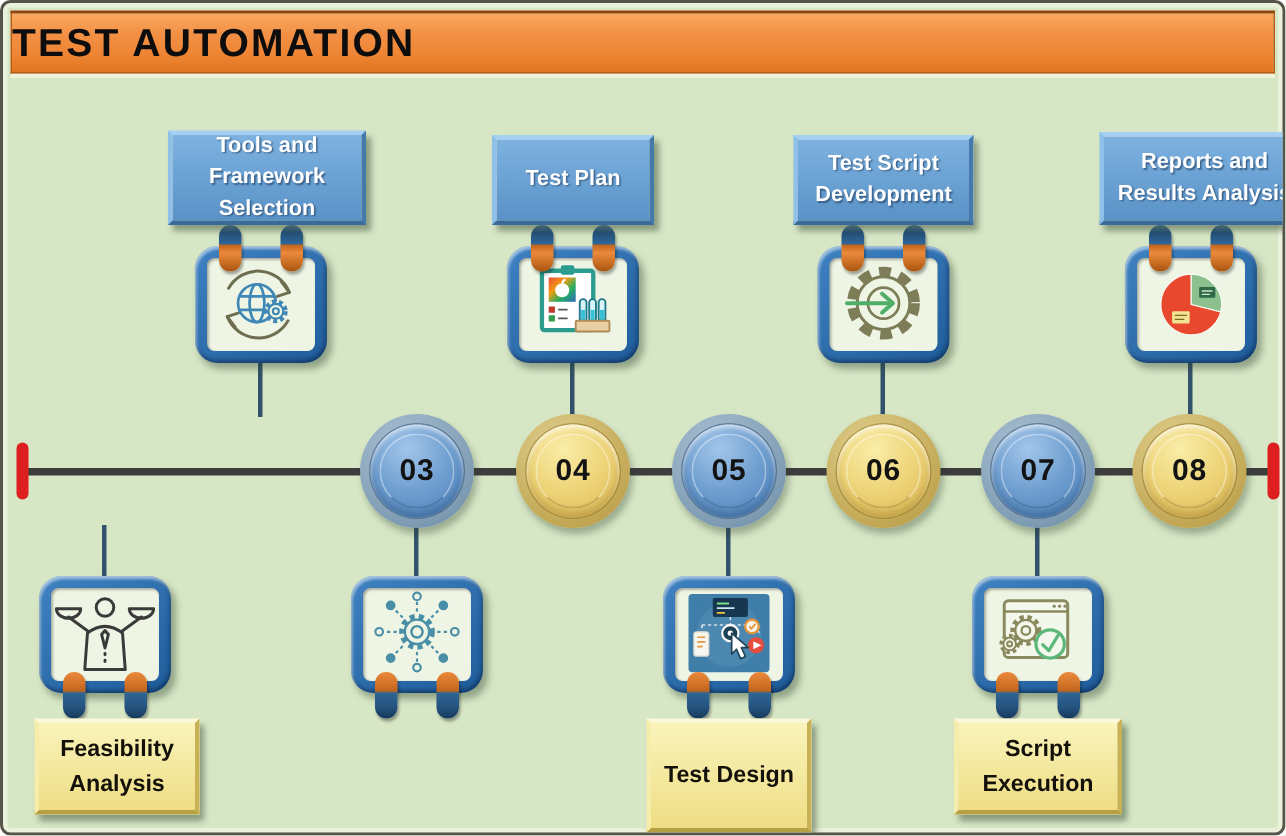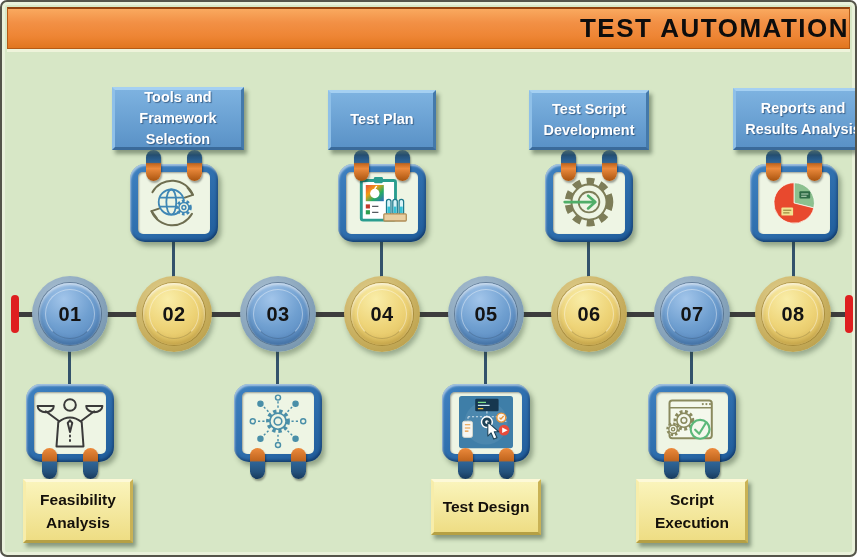--- a/index.html
+++ b/index.html
@@ -1,21 +1,21 @@
 <!DOCTYPE html>
 <html><head>
 <meta charset="utf-8">
 <style>
   html,body{margin:0;padding:0;background:#fff;font-family:"Liberation Sans",sans-serif;}
   .stage{position:relative;width:857px;height:557px;background:#d7e7c6;border:2px solid#54544a;
          border-radius:7px;overflow:hidden;box-shadow:inset 0 0 0 3px #e9f1da;box-sizing:border-box;}
   .header{position:absolute;left:5px;right:5px;top:5px;height:42px;
           background:linear-gradient(180deg,#f9a95f 0%,#f29045 35%,#ee8534 70%,#e1761f 100%);
           border:1px solid #b65a15;border-top:2px solid #93430d;box-sizing:border-box;
-          box-shadow:0 3px 0 #eef3da;display:flex;align-items:center;justify-content:flex-end;z-index:6;}
+          box-shadow:0 3px 0 #eef3da;display:flex;align-items:center;justify-content:flex-start;z-index:6;}
   .title{font-size:26px;font-weight:bold;letter-spacing:1.5px;color:#0d0d0d;}
   .timeline{position:absolute;left:13px;top:310px;width:831px;height:5px;background:#3d3d3d;z-index:0;}
   .endcap{position:absolute;top:293px;width:8px;height:38px;border-radius:4px;background:#de1f1f;z-index:1;}
   .vline{position:absolute;width:3px;background:#33526b;z-index:1;}
   .node{position:absolute;width:76px;height:76px;border-radius:50%;z-index:2;box-shadow:2px 4px 5px rgba(40,60,40,.35);}
   .node.blue{background:radial-gradient(circle at 38% 30%,#adc2d4,#7e9cb4 70%,#69899f);}
   .node.yellow{background:radial-gradient(circle at 38% 30%,#e2d192,#c2a855 70%,#b09545);}
   .node-inner{position:absolute;inset:7px;border-radius:50%;}
   .node.blue .node-inner{background:radial-gradient(circle at 40% 26%,#a2c5ea 0%,#6f9fd0 48%,#5b8cc2 78%,#4a79ad 100%);
         box-shadow:inset 0 2px 3px rgba(255,255,255,.65),inset 0 -4px 6px rgba(0,40,80,.28),0 0 0 1px rgba(35,65,100,.45);}
@@ -52,25 +52,20 @@
 
   <div class="header">
     <div class="title">TEST AUTOMATION</div>
   </div>
 
   <div class="timeline"></div>
   <div class="endcap" style="left:9px"></div>
   <div class="endcap" style="left:843px"></div>
 
   <div class="vline" style="left:66px;top:348px;height:36px"></div>
-  <div class="node blue" style="left:30px;top:274px">
-    <div class="node-inner"></div>
-      <div class="node-ring"></div>
-    <div class="node-num">01</div>
-  </div>
   <div class="frame" style="left:24px;top:382px">
     <div class="frame-inner">
       <svg width="72" height="58" viewBox="0 0 80 64">
         <g fill="none" stroke="#3a3a3a" stroke-width="2.2" stroke-linecap="round" stroke-linejoin="round">
           <circle cx="40" cy="12" r="6.5"></circle>
           <path d="M27,31 Q40,21 53,31 L55,58 L25,58 Z"></path>
           <path d="M28,30 L13,19"></path>
             <path d="M52,30 L67,19"></path>
           <path d="M4,13 a9,7 0 0 0 18,0 Z"></path>
             <path d="M58,13 a9,7 0 0 0 18,0 Z"></path>
@@ -101,25 +96,20 @@
           <path d="M24,26 H50 M24,36 H50"></path>
         </g>
         <circle cx="51" cy="37" r="7" fill="#eef5e4" stroke="#3f87b5" stroke-width="3.6" stroke-dasharray="2.8,2.2"></circle>
         <circle cx="51" cy="37" r="5.5" fill="#eef5e4" stroke="#3f87b5" stroke-width="1.6"></circle>
         <circle cx="51" cy="37" r="2.2" fill="none" stroke="#3f87b5" stroke-width="1.6"></circle>
       </svg>
     </div>
   </div>
   <div class="pin top" style="left:144px;top:148px"></div>
   <div class="pin top" style="left:185px;top:148px"></div>
-  <div class="node yellow" style="left:134px;top:274px">
-    <div class="node-inner"></div>
-      <div class="node-ring"></div>
-    <div class="node-num">02</div>
-  </div>
 
   <div class="vline" style="left:274px;top:348px;height:36px"></div>
   <div class="node blue" style="left:238px;top:274px">
     <div class="node-inner"></div>
       <div class="node-ring"></div>
     <div class="node-num">03</div>
   </div>
   <div class="frame" style="left:232px;top:382px">
     <div class="frame-inner">
       <svg width="72" height="58" viewBox="0 0 80 64">
@@ -207,21 +197,21 @@
         <circle cx="57" cy="26" r="5" fill="#f7f3ea" stroke="#e8953a" stroke-width="1.6"></circle>
         <path d="M55,26 l1.6,1.6 3,-3.4" stroke="#e8953a" stroke-width="1.4" fill="none"></path>
         <circle cx="60" cy="40" r="6" fill="#e74c3c"></circle>
         <path d="M58,37 L64,40 L58,43 Z" fill="#fff"></path>
         <path d="M42,31 v15.5 l3.6,-3.6 3,7 3.6,-1.6 -3,-6.6 5,0 Z" fill="#fff" stroke="#1d4258" stroke-width="1.2" stroke-linejoin="round"></path>
       </svg>
     </div>
   </div>
   <div class="pin bottom" style="left:456px;top:446px"></div>
   <div class="pin bottom" style="left:497px;top:446px"></div>
-  <div class="yellow-label" style="left:429px;top:477px;width:110px;height:56px">Test Design</div>
+  <div class="yellow-label" style="left:429px;top:477px;width:110px;height:76px">Test Design</div>
 
   <div class="blue-label" style="left:527px;top:88px;width:120px;height:60px">Test Script Development</div>
   <div class="vline" style="left:585px;top:240px;height:36px"></div>
   <div class="frame" style="left:543px;top:162px">
     <div class="frame-inner">
       <svg width="72" height="58" viewBox="0 0 80 64">
         <circle cx="40" cy="31" r="23" fill="none" stroke="#7d7d58" stroke-width="8" stroke-dasharray="8.5,6.5"></circle>
         <circle cx="40" cy="31" r="19.5" fill="#eef5e4" stroke="#7d7d58" stroke-width="2.2"></circle>
         <circle cx="40" cy="31" r="11.5" fill="none" stroke="#7d7d58" stroke-width="2"></circle>
         <path d="M13,31 H45" stroke="#4fae68" stroke-width="3" fill="none" stroke-linecap="round"></path>

